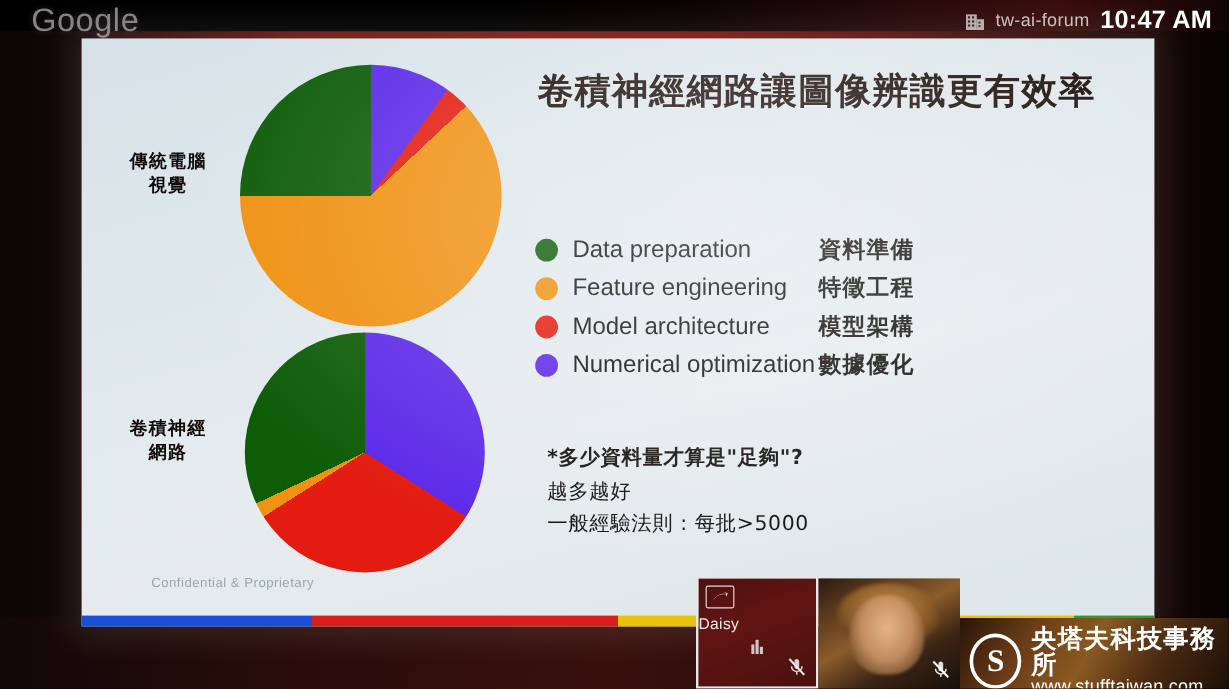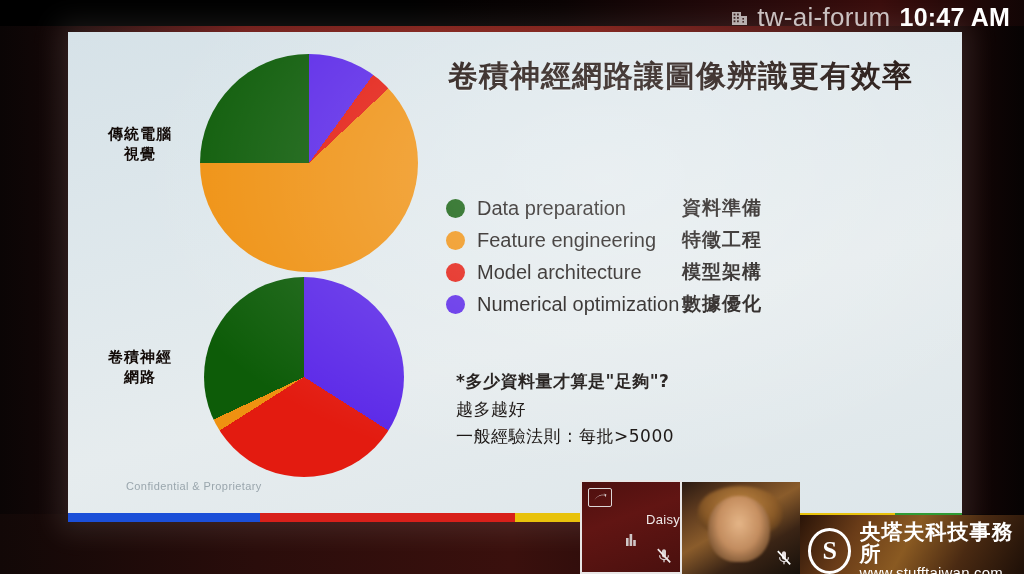--- a/index.html
+++ b/index.html
@@ -22,22 +22,22 @@
   
   .google-mark{position:absolute;left:26px;top:2px;font-size:27px;letter-spacing:0.5px;
                color:#b9b2b6;opacity:.72;font-family:"Liberation Sans",sans-serif;
                text-shadow:0 0 6px rgba(120,110,115,.5);}
 
   
   .statusbar{position:absolute;right:6px;top:2px;height:30px;display:flex;align-items:center;gap:9px;
              padding:0 8px;color:#e9e4e4;}
   .statusbar .org-icon{width:17px;height:17px;display:inline-block;position:relative;opacity:.85;}
   .statusbar .org-icon svg{display:block;}
-  .status-name{font-size:26px;color:#d6cfcf;letter-spacing:.3px;opacity:.92;}
-  .status-time{font-size:25px;font-weight:bold;color:#ffffff;letter-spacing:.2px;}
+  .status-name{font-size:15px;color:#d6cfcf;letter-spacing:.3px;opacity:.92;}
+  .status-time{font-size:21px;font-weight:bold;color:#ffffff;letter-spacing:.2px;}
 
   
   .slide{position:absolute;left:68px;top:32px;width:894px;height:490px;
          background:linear-gradient(165deg,#d6e2e8 0%,#dfe8ec 35%,#e6ecee 60%,#dde6ea 100%);
          box-shadow:0 0 26px 10px rgba(255,245,235,.10);}
   .slide-glow{position:absolute;inset:0;pointer-events:none;
         background:radial-gradient(ellipse at 60% 30%, rgba(255,255,255,.30) 0%, rgba(255,255,255,0) 62%);}
 
   
   .slide-title{position:absolute;left:380px;top:24px;width:500px;
@@ -77,21 +77,21 @@
   .confidential{position:absolute;left:58px;bottom:30px;font-size:11px;color:#9aa6ad;
                 letter-spacing:.4px;font-family:"Liberation Sans",sans-serif;}
   .colorbar{position:absolute;left:0px;bottom:0px;width:894px;height:9px;display:flex;}
   .colorbar i{display:block;height:100%;}
 
   
   .tiles{position:absolute;right:0;bottom:0;height:92px;display:flex;align-items:flex-end;}
   .tile{position:relative;width:96px;height:90px;overflow:hidden;}
   #tile-daisy{width:98px;border:2px solid #e8e6e6;
       background:linear-gradient(160deg,#4e100f 0%,#611513 40%,#4a100e 100%);}
-  .tile-name{position:absolute;left:0;right:0;top:30px;text-align:right;color:#efeaea;
+  .tile-name{position:absolute;left:0;right:0;top:30px;text-align:left;color:#efeaea;
              font-size:13px;letter-spacing:.3px;font-family:"Liberation Sans",sans-serif;}
   .tile-present-icon{position:absolute;left:6px;top:6px;width:22px;height:17px;
              border:1px solid #ddd7d7;border-radius:2px;display:flex;align-items:center;justify-content:center;}
   .tile-chart-icon{position:absolute;left:44px;top:50px;width:11px;height:12px;}
   .mic-off{position:absolute;right:7px;bottom:7px;width:18px;height:18px;}
   #tile-person{width:118px;height:92px;
       background:linear-gradient(150deg,#2a1a12 0%,#5d3a1e 22%,#8a5c2b 45%,#3a2415 70%,#17100a 100%);}
   .person-face{position:absolute;left:26px;top:14px;width:62px;height:66px;border-radius:48% 48% 44% 44%;
       background:radial-gradient(ellipse at 50% 42%, #e8b98c 0%, #c89163 48%, #7d5633 78%, #3a2616 100%);
       filter:blur(1.2px);opacity:.95;}
@@ -113,20 +113,21 @@
 </style>
 </head>
 <body>
 
 <div id="stage">
 
   <div class="wall"></div>
   <div class="wall-top"></div>
   <div class="wall-bottom"></div>
 
+  <div class="google-mark">Google</div>
 
   <div class="statusbar">
     <span class="org-icon">
       <svg width="17" height="17" viewBox="0 0 17 17">
         <rect x="1" y="3" width="9" height="13" fill="#cfc9c9"></rect>
         <rect x="10" y="7" width="6" height="9" fill="#cfc9c9"></rect>
         <rect x="2.6" y="4.6" width="1.8" height="1.8" fill="#3a2020"></rect>
         <rect x="6" y="4.6" width="1.8" height="1.8" fill="#3a2020"></rect>
         <rect x="2.6" y="8" width="1.8" height="1.8" fill="#3a2020"></rect>
         <rect x="6" y="8" width="1.8" height="1.8" fill="#3a2020"></rect>

